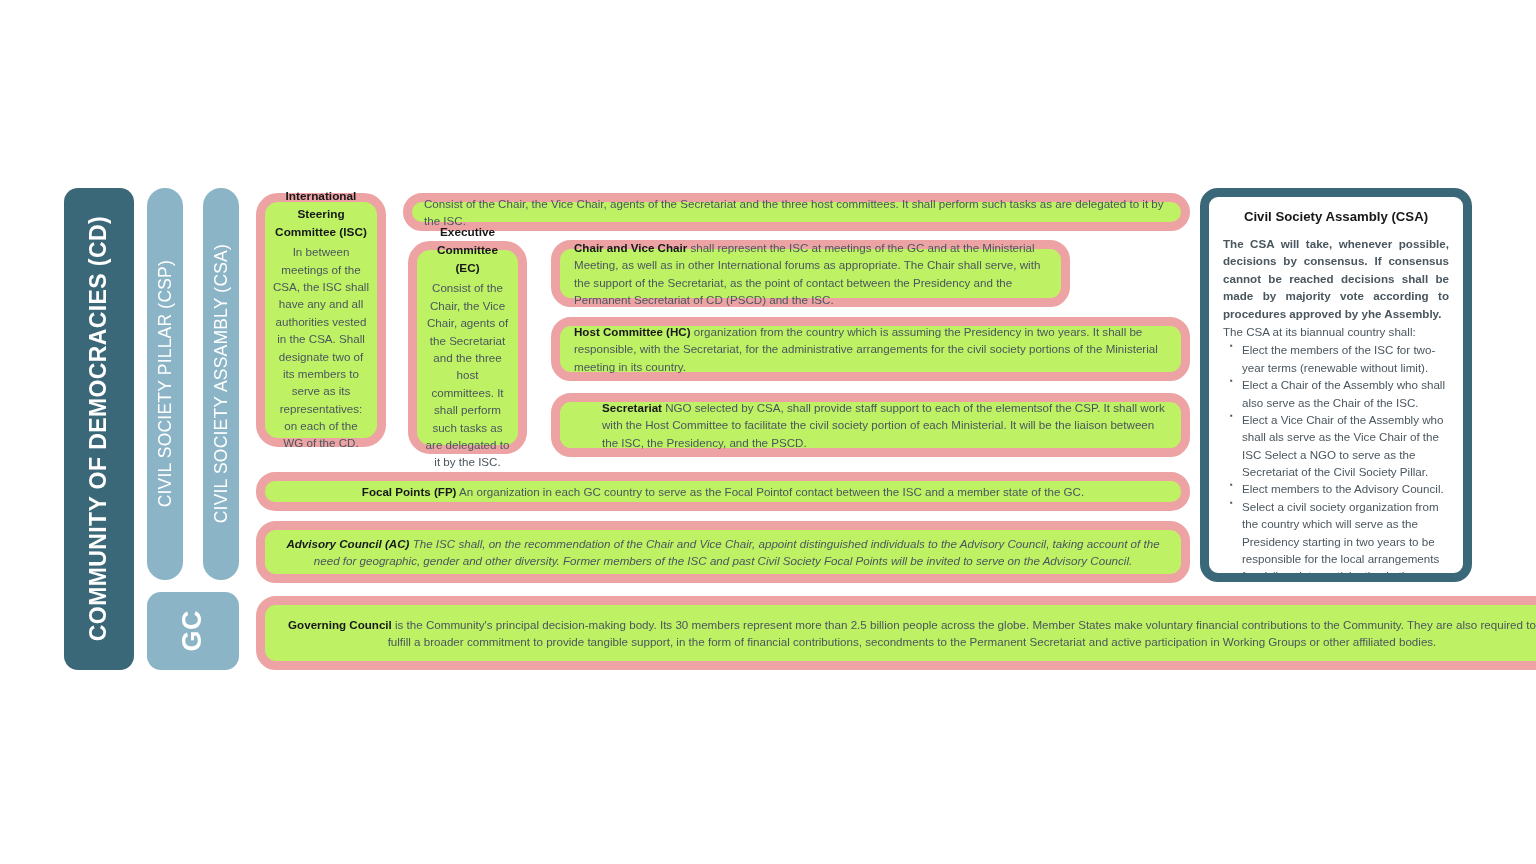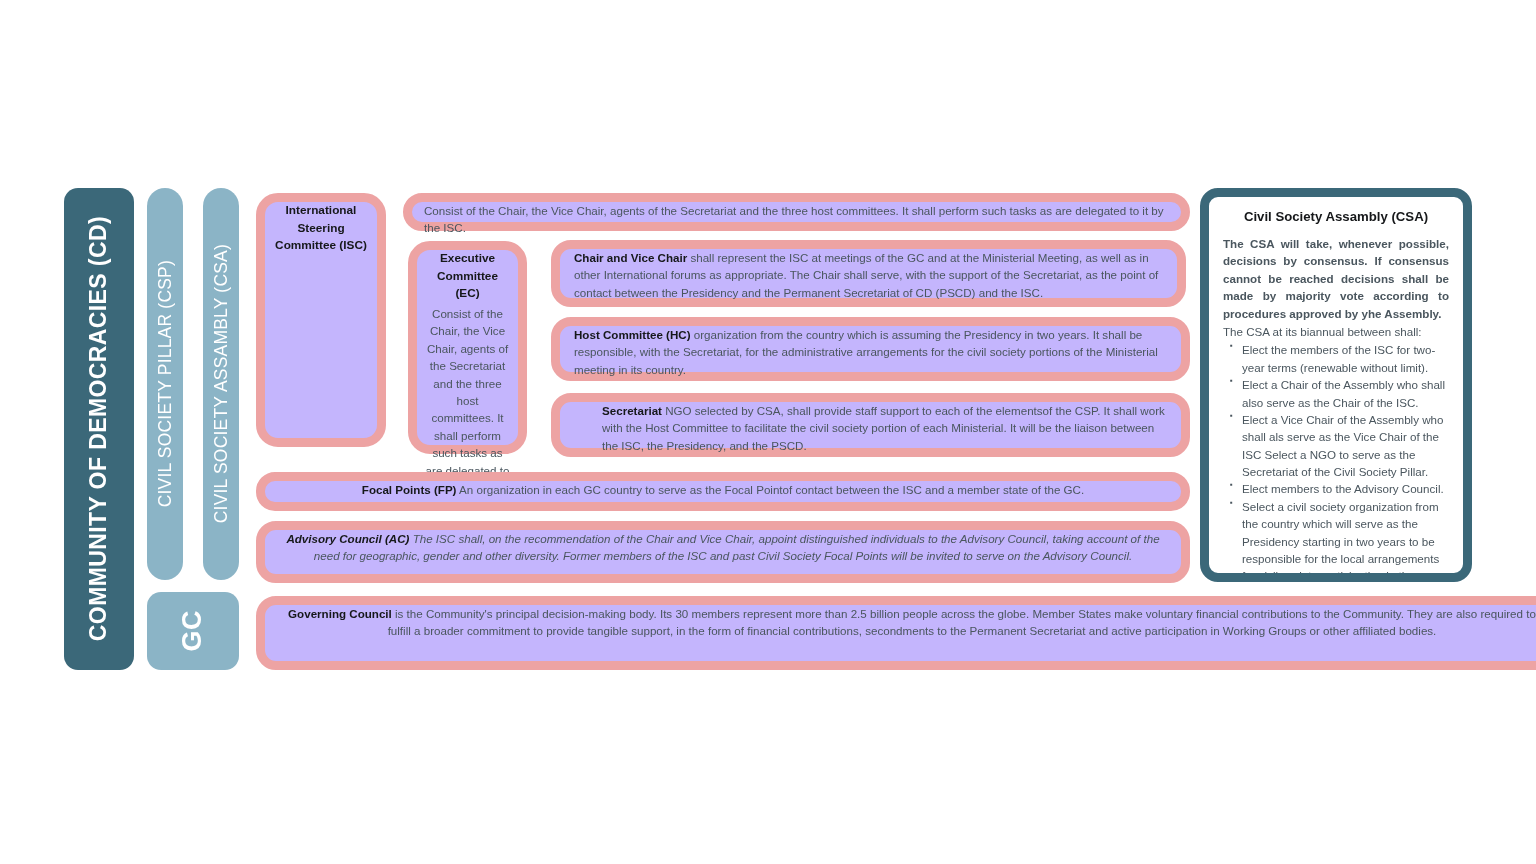--- a/index.html
+++ b/index.html
@@ -80,25 +80,26 @@
   #bar-gc .vtext {
     font-size: 27px;
     font-weight: bold;
     letter-spacing: 0.5px;
   }
 
   
   .pinkbox {
     position: absolute;
     box-sizing: border-box;
-    background: #c4b5fd;
+    background: #bef264;
     border: 9px solid #eda3a3;
     border-radius: 20px;
     display: flex;
     flex-direction: column;
+    justify-content: center;
   }
   .pinkbox .body {
     font-size: 11.6px;
     line-height: 1.50;
     color: #4a565e;
     padding: 0 14px;
   }
   .pinkbox .body b { color: #16181a; font-weight: bold; }
 
   
@@ -143,21 +144,21 @@
   #box-ec-top {
     left: 403px; top: 193px;
     width: 787px; height: 38px;
     border-radius: 19px;
   }
   #box-ec-top .body { text-align: left; padding: 0 12px; }
 
   
   #box-chair {
     left: 551px; top: 240px;
-    width: 635px; height: 67px;
+    width: 519px; height: 67px;
   }
   #box-host {
     left: 551px; top: 317px;
     width: 639px; height: 64px;
   }
   #box-sec {
     left: 551px; top: 393px;
     width: 639px; height: 64px; padding-left: 28px;
   }
 
@@ -252,21 +253,21 @@
   <div class="vbar" id="bar-csa">
     <span class="vtext">CIVIL SOCIETY ASSAMBLY (CSA)</span>
   </div>
 
   <div class="vbar" id="bar-gc">
     <span class="vtext">GC</span>
   </div>
 
   <div class="pinkbox" id="box-isc">
     <div class="body">
-      <span class="hdr">International Steering Committee (ISC)</span>
+      <span class="hdr">International Steering Committee (ISC)</span><span>In between meetings of the CSA, the ISC shall have any and all authorities vested in the CSA. Shall designate two of its members to serve as its representatives: on each of the WG of the CD.</span>
     </div>
   </div>
 
   <div class="pinkbox" id="box-ec-top">
     <div class="body">
       <span>Consist of the Chair, the Vice Chair, agents of the Secretariat and the three host committees. It shall perform such tasks as are delegated to it by the ISC.</span>
     </div>
   </div>
 
   <div class="pinkbox" id="box-ec">
@@ -307,21 +308,21 @@
 
   <div class="pinkbox" id="box-gc">
     <div class="body">
       <b>Governing Council</b><span> is the Community's principal decision-making body. Its 30 members represent more than 2.5 billion people across the globe. Member States make voluntary financial contributions to the Community. They are also required to fulfill a broader commitment to provide tangible support, in the form of financial contributions, secondments to the Permanent Secretariat and active participation in Working Groups or other affiliated bodies.</span>
     </div>
   </div>
 
   <div id="panel-csa">
     <div class="csa-title">Civil Society Assambly (CSA)</div>
     <p class="csa-para">The CSA will take, whenever possible, decisions by consensus. If consensus cannot be reached decisions shall be made by majority vote according to procedures approved by yhe Assembly.</p>
-    <p class="csa-lead">The CSA at its biannual between shall:</p>
+    <p class="csa-lead">The CSA at its biannual country shall:</p>
     <ul>
       <li>Elect the members of the ISC for two-year terms (renewable without limit).</li>
       <li>Elect a Chair of the Assembly who shall also serve as the Chair of the ISC.</li>
       <li>Elect a Vice Chair of the Assembly who shall als serve as the Vice Chair of the ISC Select a NGO to serve as the Secretariat of the Civil Society Pillar.</li>
       <li>Elect members to the Advisory Council.</li>
       <li>Select a civil society organization from the country which will serve as the Presidency starting in two years to be responsible for the local arrangements for civil society participation in the Ministerial in its county (Civil Society Host Commitee chair)</li>
     </ul>
   </div>
 
 </div>

